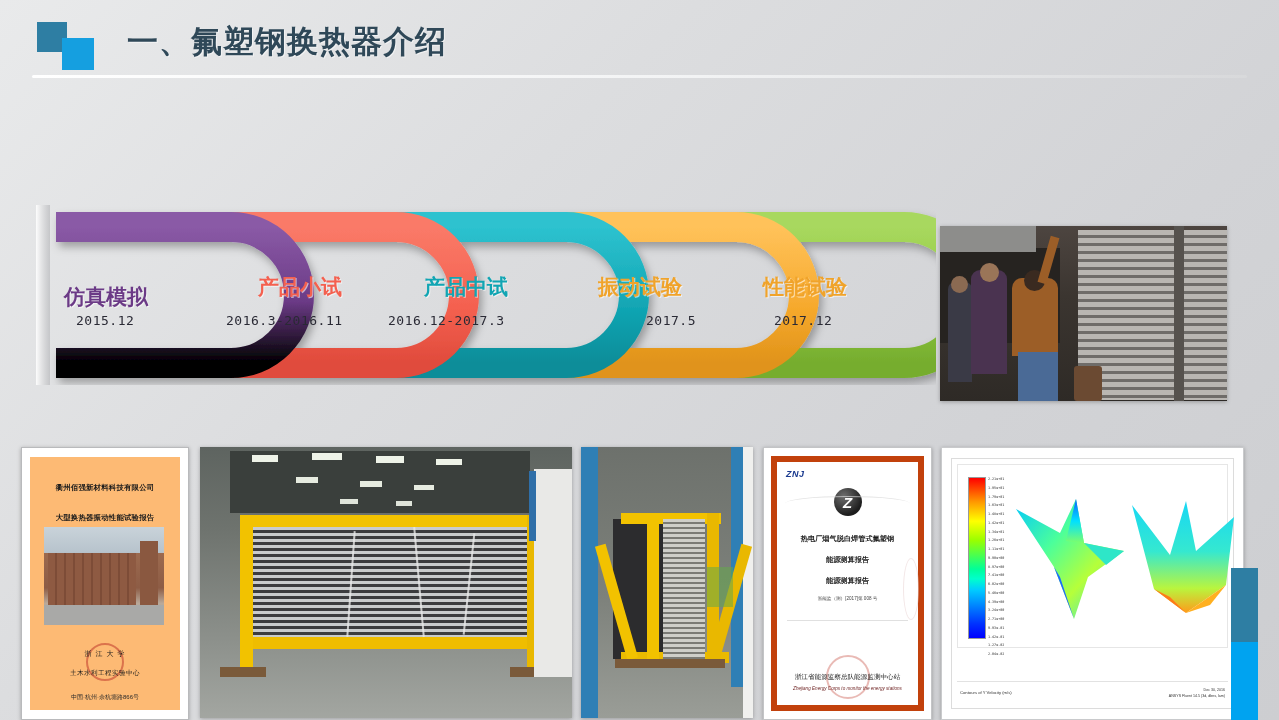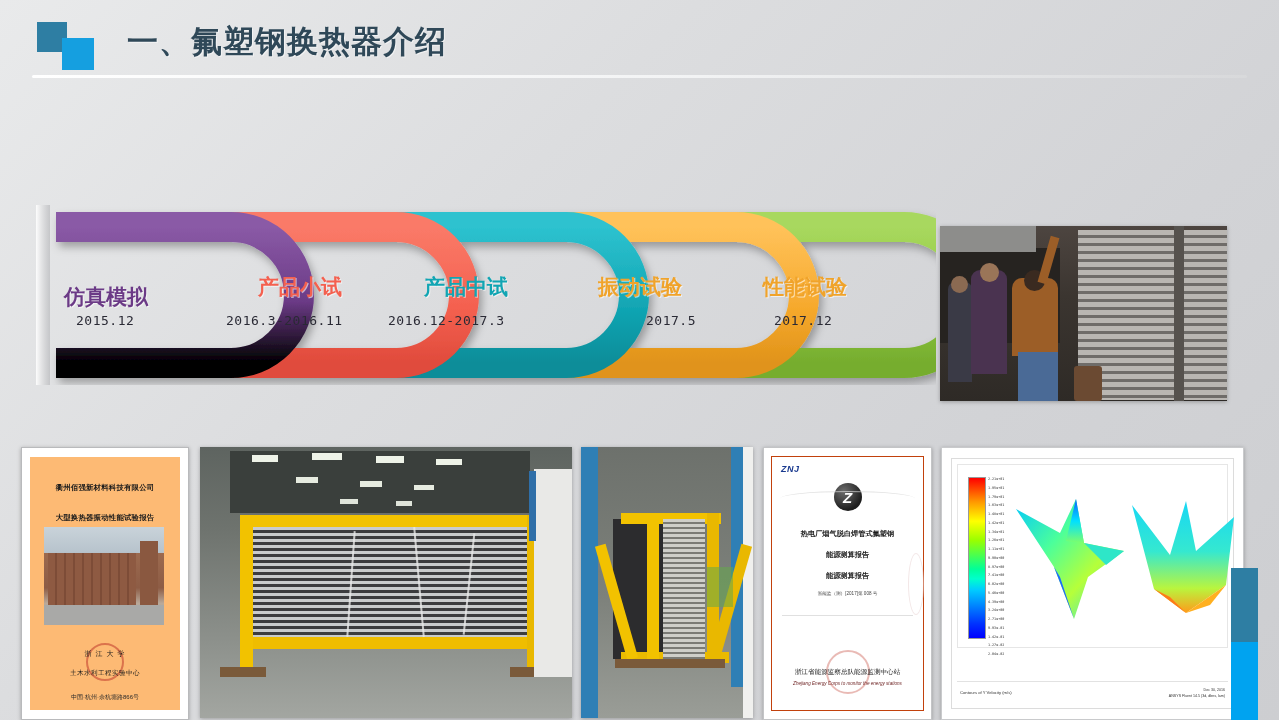--- a/index.html
+++ b/index.html
@@ -95,21 +95,21 @@
   .doc1-img .bldg { position:absolute; left:4px; top:26px; width:88px; height:52px;
       background: repeating-linear-gradient(90deg,#8e5a42 0 7px,#7d4c37 7px 9px); }
   .doc1-img .tower { position:absolute; right:6px; top:14px; width:18px; height:66px; background:#8a5840; }
   .doc1-img .road { position:absolute; left:0; right:0; bottom:0; height:20px; background:#a9a9a7; }
   .doc1-seal { position:absolute; left:50%; top:186px; transform:translateX(-50%);
       width:34px; height:34px; border:2px solid #c0392b; border-radius:50%; opacity:.55; }
   .doc1-b { position:absolute; left:0; right:0; text-align:center; font-size:7px; color:#1b1b1b; letter-spacing:1px; }
   .doc1-b2 { position:absolute; left:0; right:0; text-align:center; font-size:6px; color:#2a2a2a; }
 
   
-  .doc2-pg { position:absolute; left:7px; top:8px; right:7px; bottom:8px; background:#fff; border:1px solid #c2410c; }
+  .doc2-pg { position:absolute; left:7px; top:8px; right:7px; bottom:8px; background:#fff; border:6px solid #c2410c; }
   .znj { position:absolute; left:9px; top:7px; font-size:9px; font-weight:bold; color:#1a3a8f; font-style:italic; letter-spacing:.5px; }
   .znj-badge { position:absolute; left:50%; top:26px; transform:translateX(-50%);
       width:28px; height:28px; border-radius:50%;
       background: radial-gradient(circle at 35% 30%, #6e6e6e, #1d1d1d 70%);
       color:#fff; font-size:15px; font-weight:bold; font-style:italic;
       display:flex; align-items:center; justify-content:center; }
   .znj-flour { position:absolute; left:8px; right:8px; top:34px; height:14px;
       border-top:1px solid #d8d8d8; border-radius:50%; opacity:.7; }
   .doc2-t { position:absolute; left:0; right:0; text-align:center; font-size:7.2px; color:#1b1b1b; font-weight:bold; }
   .doc2-sub { position:absolute; left:0; right:0; text-align:center; font-size:4.6px; color:#444; }

